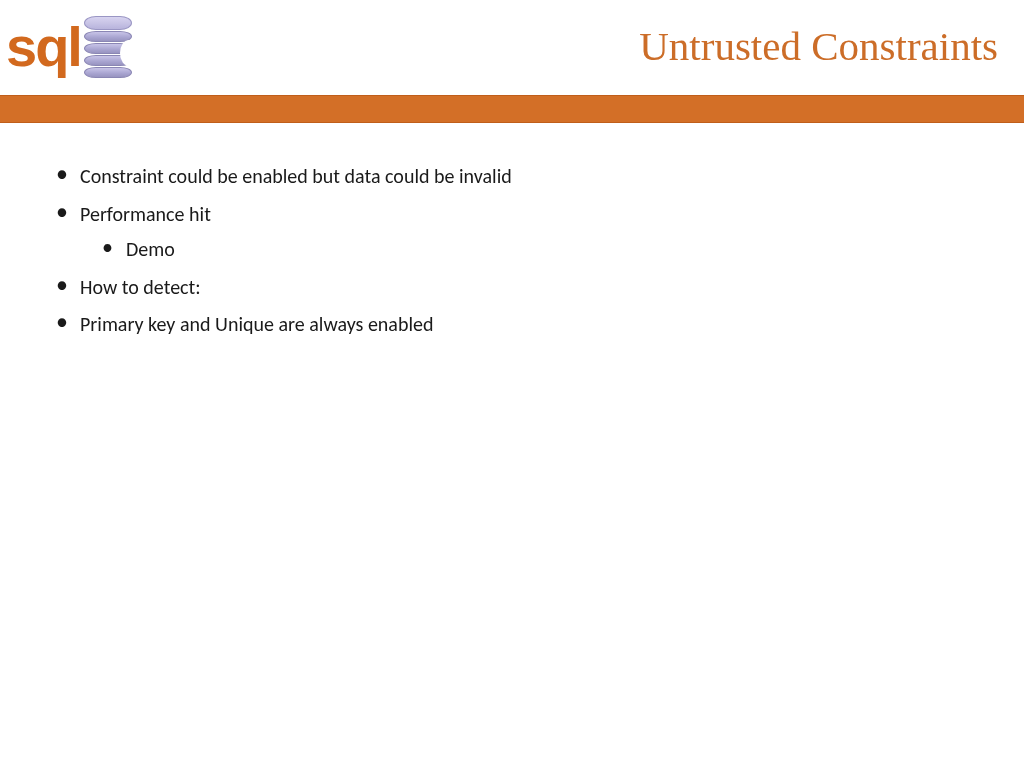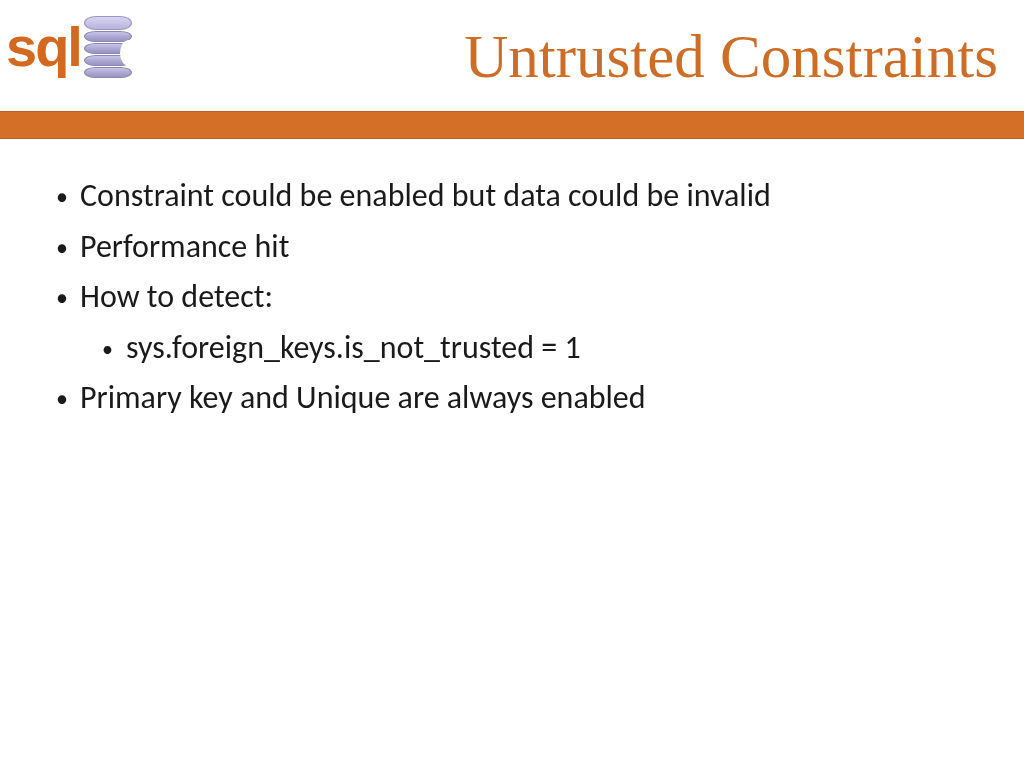--- a/index.html
+++ b/index.html
@@ -6,21 +6,21 @@
   body {
     width: 1024px;
     height: 768px;
     background: #ffffff;
     font-family: Calibri, "Segoe UI", Arial, sans-serif;
     overflow: hidden;
     position: relative;
   }
   .header {
     position: relative;
-    height: 111px;
+    height: 95px;
     width: 100%;
   }
   .logo {
     position: absolute;
     top: 12px;
     left: 6px;
     display: flex;
     align-items: center;
     height: 70px;
   }
@@ -63,37 +63,37 @@
     width: 18px;
     height: 26px;
     background: #ffffff;
     border-radius: 50% 0 0 50%;
   }
   .title {
     position: absolute;
     top: 22px;
     right: 26px;
     font-family: "Times New Roman", Georgia, serif;
-    font-size: 61px;
+    font-size: 41px;
     font-weight: 400;
     color: #cc6d28;
   }
   .orange-bar {
     width: 100%;
     height: 28px;
     background: #d36f27;
     border-top: 1px solid #c05e1a;
     border-bottom: 1px solid #c05e1a;
   }
   .content {
     padding: 32px 40px 0 58px;
   }
   ul.outer {
     list-style: none;
-    font-size: 32px;
+    font-size: 20px;
     color: #1a1a1a;
     line-height: 1.58;
   }
   ul.outer > li::before {
     content: "•";
     display: inline-block;
     width: 24px;
     margin-left: -2px;
     font-size: 24px;
     vertical-align: 1px;
@@ -127,21 +127,23 @@
   </div>
   <div class="title">Untrusted Constraints</div>
 </div>
 
 <div class="orange-bar"></div>
 
 <div class="content">
   <ul class="outer">
     <li><span>Constraint could be enabled but data could be invalid</span></li>
     <li><span>Performance hit</span>
+      <ul class="inner">
+        <li><span>Demo</span></li>
+      </ul>
     </li>
     <li><span>How to detect:</span>
       <ul class="inner">
-        <li><span>sys.foreign_keys.is_not_trusted = 1</span></li>
       </ul>
     </li>
     <li><span>Primary key and Unique are always enabled</span></li>
   </ul>
 </div>
 
 </body></html>

